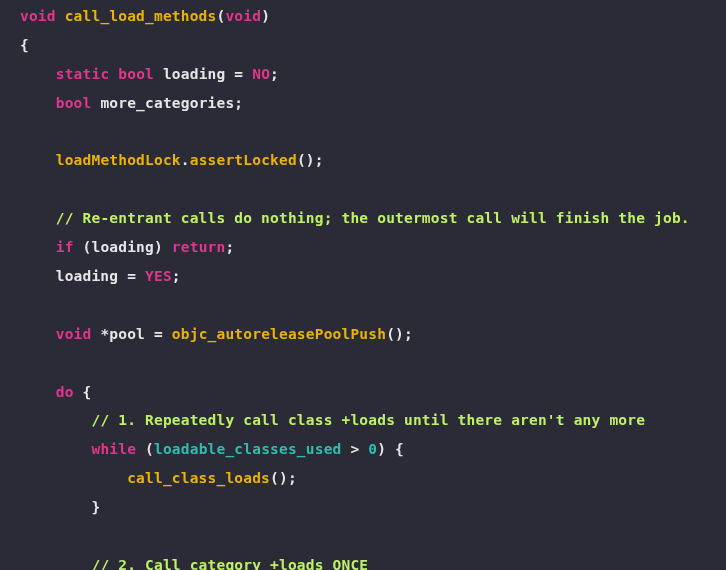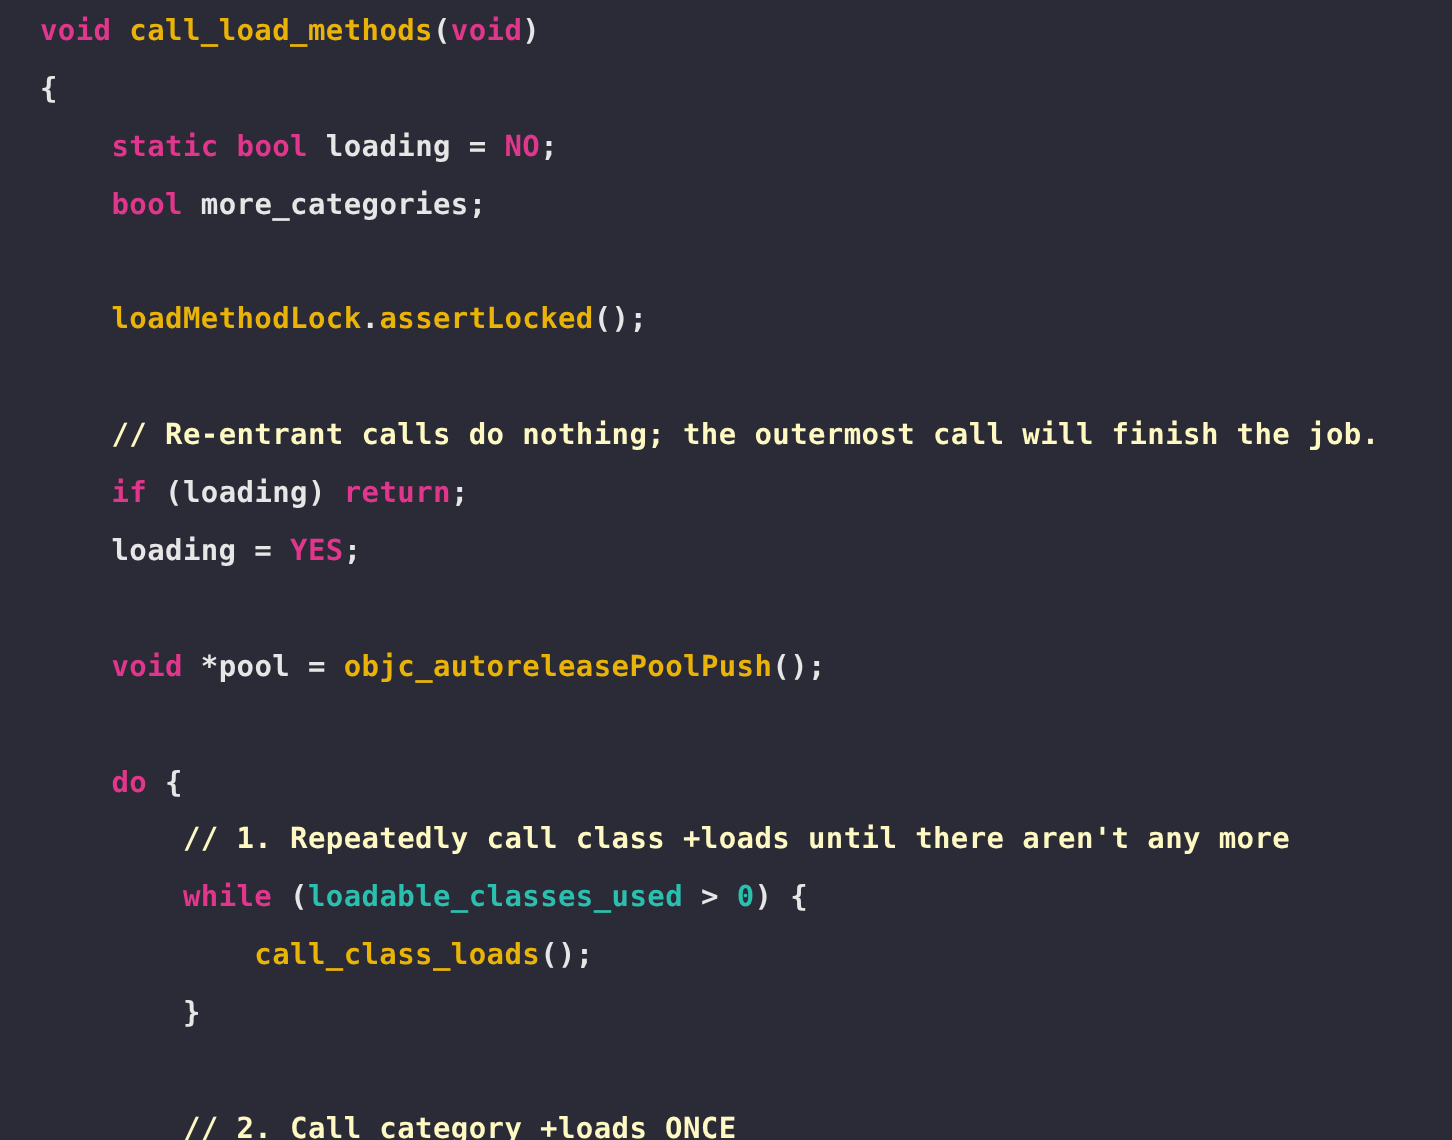--- a/index.html
+++ b/index.html
@@ -29,21 +29,21 @@
     -webkit-font-smoothing: antialiased;
   }
   .ln {
     display: block;
     height: 28.9px;
     white-space: pre;
   }
   .kw   { color: #e0368c; text-align: center; }
   .fn   { color: #eab308; }
   .var  { color: #2bbfb0; }
-  .cmt  { color: #fef9c3; }
+  .cmt  { color: #bef264; }
   .num  { color: #2bbfb0; }
   .pl   { color: #e6e6e6; }
 </style>
 </head>
 <body>
 
 <div id="code-viewer">
   <div id="code-block"><span class="ln"><span class="kw">void</span><span class="pl"> </span><span class="fn">call_load_methods</span><span class="pl">(</span><span class="kw">void</span><span class="pl">)</span></span><span class="ln"><span class="pl">{</span></span><span class="ln"><span class="pl">    </span><span class="kw">static</span><span class="pl"> </span><span class="kw">bool</span><span class="pl"> loading = </span><span class="kw">NO</span><span class="pl">;</span></span><span class="ln"><span class="pl">    </span><span class="kw">bool</span><span class="pl"> more_categories;</span></span><span class="ln">&nbsp;</span><span class="ln"><span class="pl">    </span><span class="fn">loadMethodLock</span><span class="pl">.</span><span class="fn">assertLocked</span><span class="pl">();</span></span><span class="ln">&nbsp;</span><span class="ln"><span class="pl">    </span><span class="cmt">// Re-entrant calls do nothing; the outermost call will finish the job.</span></span><span class="ln"><span class="pl">    </span><span class="kw">if</span><span class="pl"> (loading) </span><span class="kw">return</span><span class="pl">;</span></span><span class="ln"><span class="pl">    loading = </span><span class="kw">YES</span><span class="pl">;</span></span><span class="ln">&nbsp;</span><span class="ln"><span class="pl">    </span><span class="kw">void</span><span class="pl"> *pool = </span><span class="fn">objc_autoreleasePoolPush</span><span class="pl">();</span></span><span class="ln">&nbsp;</span><span class="ln"><span class="pl">    </span><span class="kw">do</span><span class="pl"> {</span></span><span class="ln"><span class="pl">        </span><span class="cmt">// 1. Repeatedly call class +loads until there aren't any more</span></span><span class="ln"><span class="pl">        </span><span class="kw">while</span><span class="pl"> (</span><span class="var">loadable_classes_used</span><span class="pl"> &gt; </span><span class="num">0</span><span class="pl">) {</span></span><span class="ln"><span class="pl">            </span><span class="fn">call_class_loads</span><span class="pl">();</span></span><span class="ln"><span class="pl">        }</span></span><span class="ln">&nbsp;</span><span class="ln"><span class="pl">        </span><span class="cmt">// 2. Call category +loads ONCE</span></span></div>
 </div>
 

